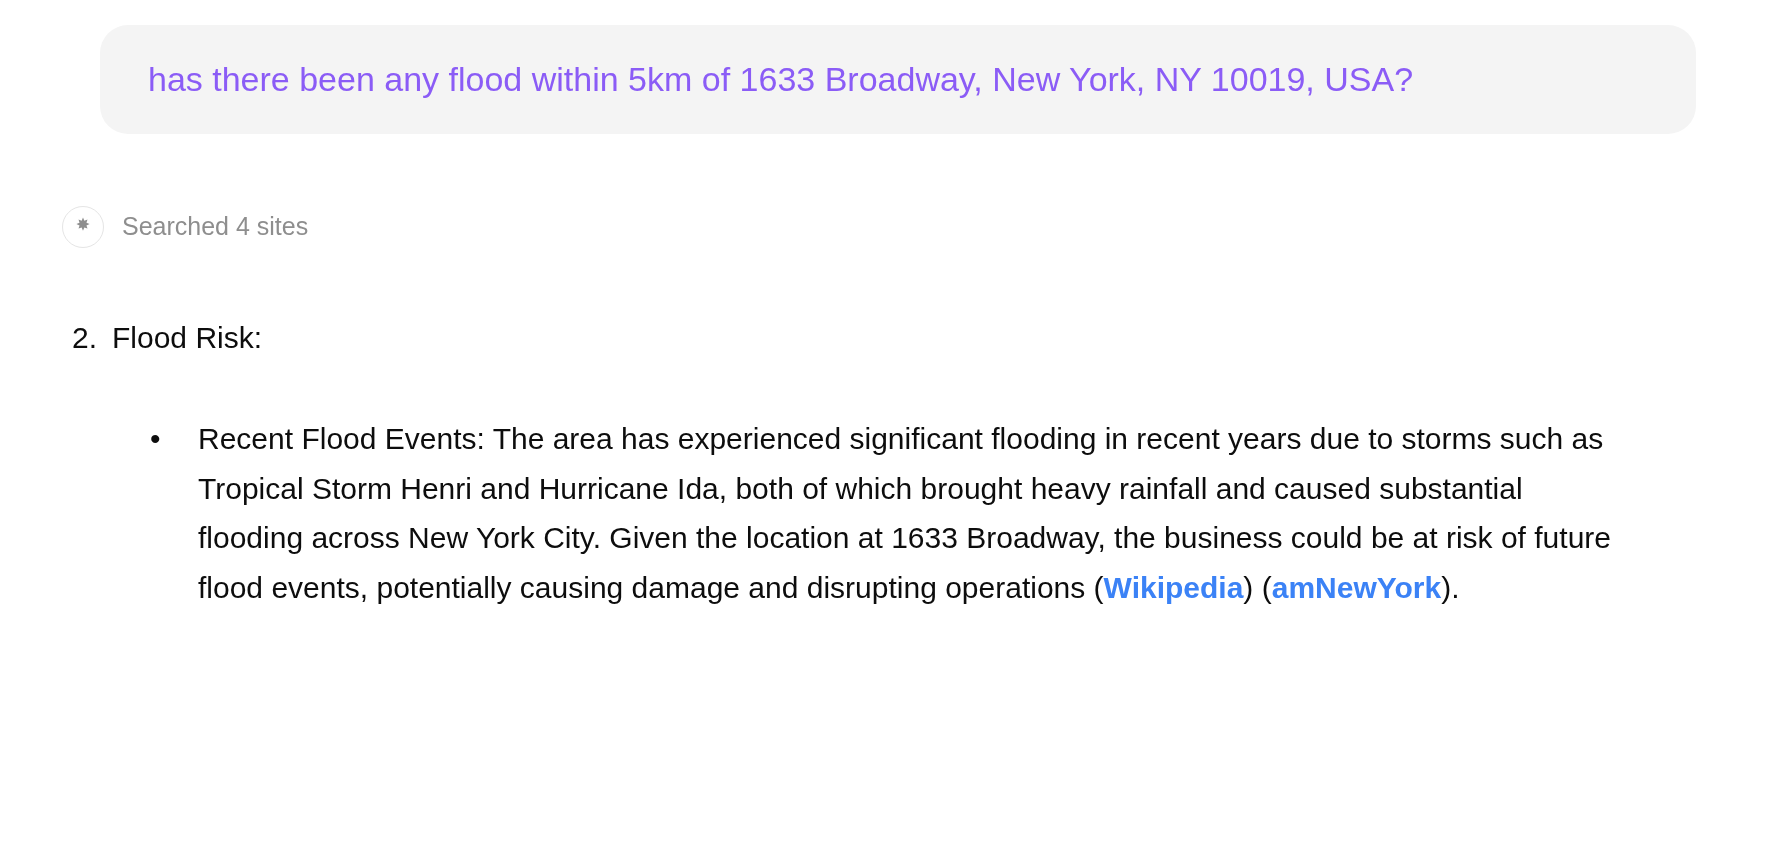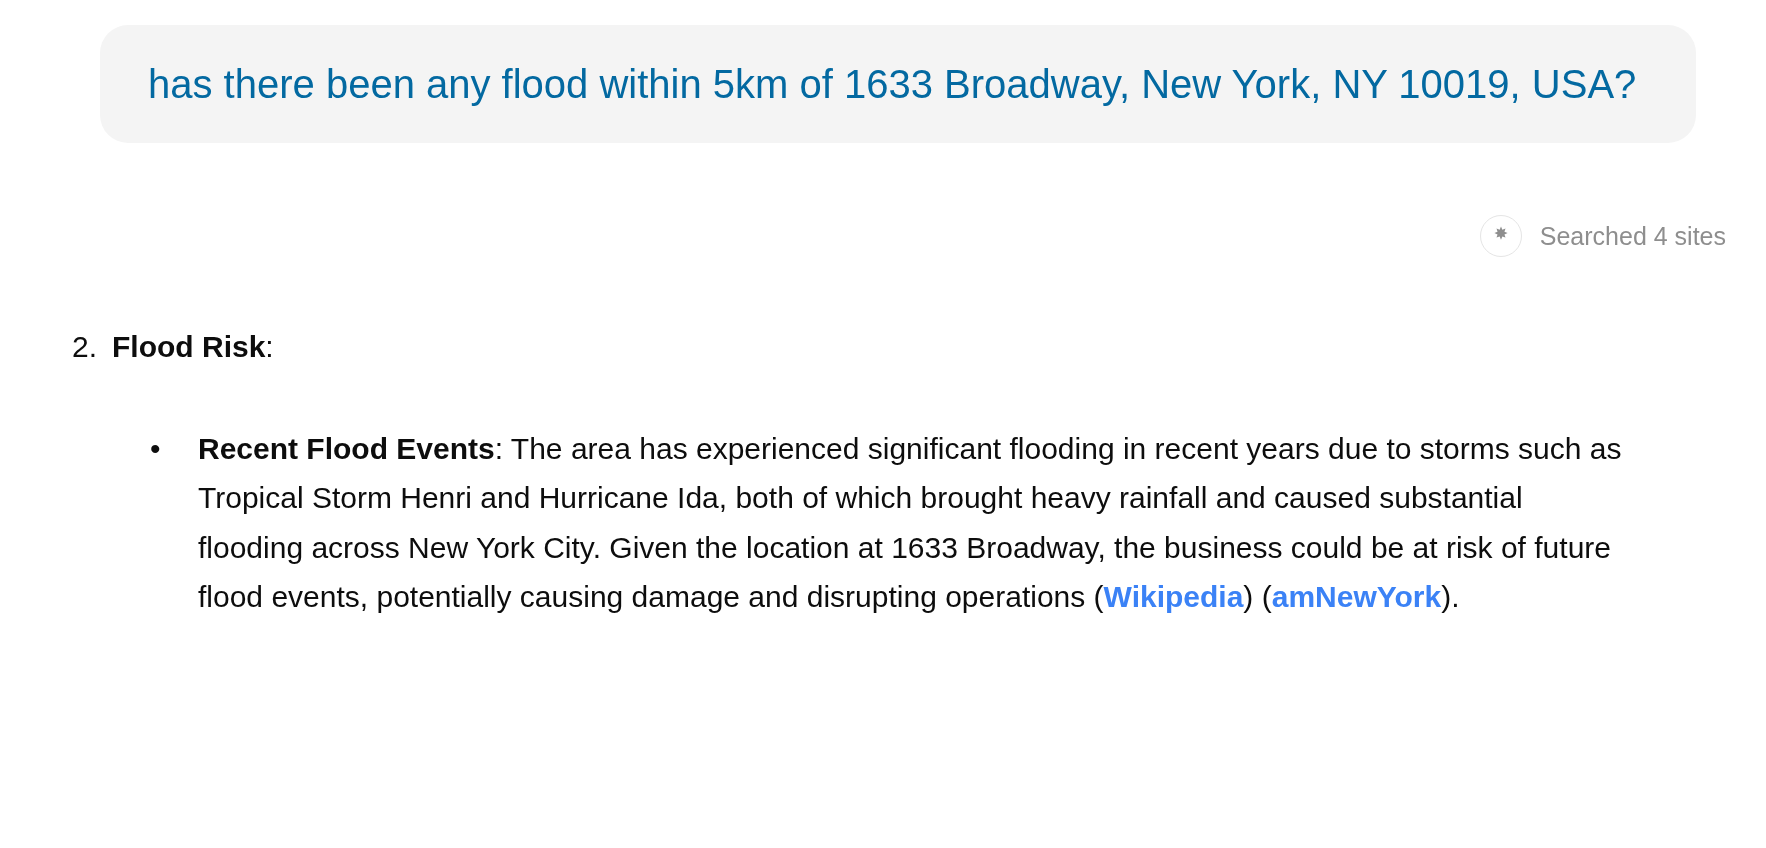--- a/index.html
+++ b/index.html
@@ -12,30 +12,29 @@
       background: #ffffff;
       width: 1766px;
       height: 848px;
       padding: 20px 40px;
     }
     .user-message {
       background: #f4f4f4;
       border-radius: 28px;
       padding: 28px 48px;
       margin: 5px 30px 0 60px;
-      font-size: 40px;
+      font-size: 34px;
       line-height: 1.55;
-      color: #0369a1;
+      color: #8b5cf6;
     }
     .search-status-row {
       display: flex;
       align-items: center;
       gap: 18px;
       margin: 72px 0 0 22px;
-      justify-content: flex-end;
     }
     .status-icon-circle {
       width: 42px;
       height: 42px;
       border-radius: 50%;
       border: 1px solid #e5e5e5;
       display: flex;
       align-items: center;
       justify-content: center;
       background: #ffffff;
@@ -57,41 +56,41 @@
     }
     .list-item-heading {
       display: flex;
       gap: 12px;
     }
     .list-number {
       min-width: 28px;
       font-weight: 400;
     }
     .heading-bold {
-      font-weight: 700;
+      font-weight: 400;
     }
     .bullet-list {
       margin: 52px 0 0 78px;
       list-style: none;
     }
     .bullet-list li {
       position: relative;
       padding-left: 48px;
       max-width: 1480px;
     }
     .bullet-list li::before {
       content: "•";
       position: absolute;
       left: 0;
       top: 0;
       font-size: 30px;
       line-height: 1.65;
     }
     .sub-bold {
-      font-weight: 700;
+      font-weight: 400;
     }
     .source-link {
       color: #3b82f6;
       text-decoration: none;
       font-weight: bold;
     }
     .paren {
       color: #0d0d0d;
     }
   </style>

